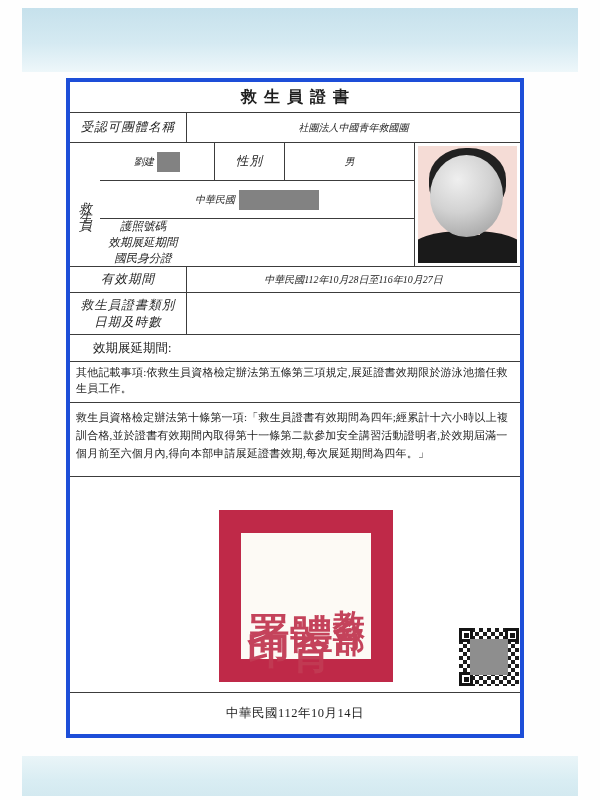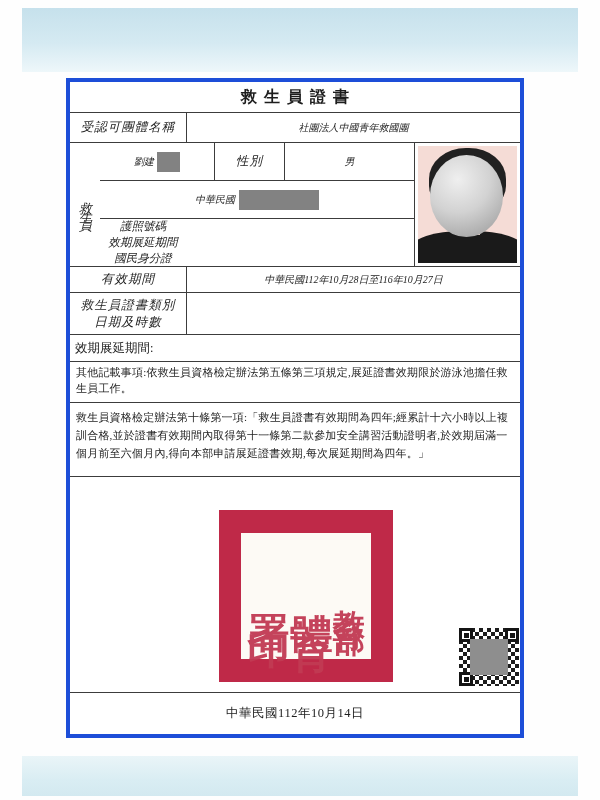--- a/index.html
+++ b/index.html
@@ -43,21 +43,21 @@
   .rd-id { width:86px; height:17px; margin-left:3px; }
 
   .photo-cell { padding:3px; }
   .photo { position:relative; width:100%; height:100%; background:#f5dcd6; overflow:hidden; }
   .hair { position:absolute; top:2%; left:11%; width:78%; height:55%; background:#212121; border-radius:48% 48% 42% 42%; }
   .shirt { position:absolute; bottom:-5%; left:-7%; width:114%; height:32%; background:#1a1a1a; border-radius:46% 46% 0 0; }
   .neck { position:absolute; bottom:24%; left:37%; width:26%; height:15%; background:#eccfc6; }
   .face { position:absolute; top:8%; left:12%; width:74%; height:70%; border-radius:50%;
           background:radial-gradient(circle at 38% 30%, #efefef 0%, #d2d2d2 45%, #a3a3a3 88%); }
 
-  .free { justify-content:flex-start; padding-left:5px; font-size:12.5px; align-items:center; display:flex; }
+  .free { justify-content:flex-start; padding-left:23px; font-size:12.5px; align-items:center; display:flex; }
   .para { display:block; padding:3px 6px; font-size:11px; line-height:1.42; text-align:left; letter-spacing:0.2px; }
   .para-reg { padding-top:6px; line-height:1.62; }
 
   .seal { position:absolute; left:149px; top:33px; width:174px; height:172px; background:#bf2948; padding:23px 22px; }
   .seal-inner { width:100%; height:100%; background:#fdfaf5; display:flex; flex-direction:row-reverse;
                 justify-content:space-between; align-items:center; padding:4px 7px; }
   .seal-col { writing-mode:vertical-rl; text-orientation:upright; color:#c23a53; font-weight:bold;
               line-height:1; opacity:.95; transform:scaleX(1.06); }
   .seal-col-0 { font-size:30px; letter-spacing:7px; }
   .seal-col-1 { font-size:40px; letter-spacing:14px; }

